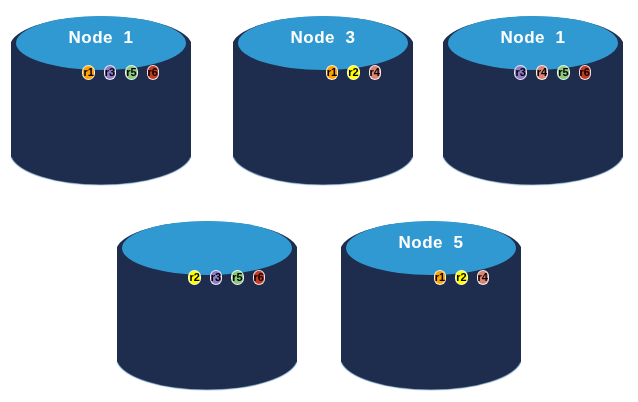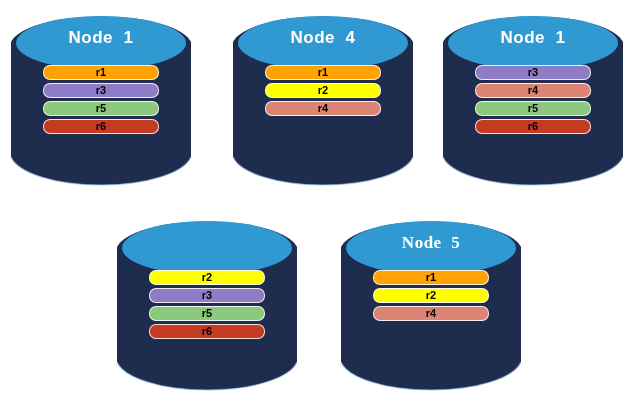--- a/index.html
+++ b/index.html
@@ -27,21 +27,21 @@
     text-align:center;
     color:#ffffff;
     font-size:17px;
     font-weight:bold;
     letter-spacing:0.5px;
     white-space:pre;
   }
   .bars{
     position:absolute;
     left:34px;top:58px;width:116px;
-    display:flex;flex-direction:column;gap:3px;
+    display:flex;flex-direction:row;gap:9px;justify-content:flex-end;
   }
   .bar{
     height:15px;
     border-radius:7px;
     border:1px solid rgba(255,255,255,0.85);
     box-sizing:border-box;
     color:#000000;
     font-size:11px;
     font-weight:bold;
     text-align:center;
@@ -65,21 +65,21 @@
         <div class="bar" style="background: rgb(140, 200, 125); color: rgb(0, 0, 0);">r5</div>
         <div class="bar" style="background: rgb(196, 59, 33); color: rgb(0, 0, 0);">r6</div>
       </div>
   </div>
     <div class="node pos-1">
     <svg class="cyl-svg" viewBox="0 0 184 188">
       <path class="cyl-body" d="M2,35 L2,150 A91,33 0 0 0 182,150 L182,35 A91,30 0 0 0 2,35 Z" fill="#1E2C4E"></path>
       <path class="cyl-bottom-edge" d="M2,150 A91,33 0 0 0 182,150" fill="none" stroke-width="1.5" stroke="#9CC4E0" opacity="0.55"></path>
       <ellipse class="cyl-top" cx="92" cy="36" rx="85" ry="27" fill="#3199D1"></ellipse>
     </svg>
-    <div class="node-title" style="color: rgb(255, 255, 255);">Node  4</div>
+    <div class="node-title" style="color: rgb(255, 255, 255);">Node  3</div>
     <div class="bars">
         <div class="bar" style="background: rgb(255, 162, 3); color: rgb(0, 0, 0);">r1</div>
         <div class="bar" style="background: rgb(255, 255, 0); color: rgb(0, 0, 0);">r2</div>
         <div class="bar" style="background: rgb(219, 132, 115); color: rgb(0, 0, 0);">r4</div>
       </div>
   </div>
     <div class="node pos-2">
     <svg class="cyl-svg" viewBox="0 0 184 188">
       <path class="cyl-body" d="M2,35 L2,150 A91,33 0 0 0 182,150 L182,35 A91,30 0 0 0 2,35 Z" fill="#1E2C4E"></path>
       <path class="cyl-bottom-edge" d="M2,150 A91,33 0 0 0 182,150" fill="none" stroke-width="1.5" stroke="#9CC4E0" opacity="0.55"></path>
@@ -105,20 +105,20 @@
         <div class="bar" style="background: rgb(140, 200, 125); color: rgb(0, 0, 0);">r5</div>
         <div class="bar" style="background: rgb(196, 59, 33); color: rgb(0, 0, 0);">r6</div>
       </div>
   </div>
     <div class="node pos-4">
     <svg class="cyl-svg" viewBox="0 0 184 188">
       <path class="cyl-body" d="M2,35 L2,150 A91,33 0 0 0 182,150 L182,35 A91,30 0 0 0 2,35 Z" fill="#1E2C4E"></path>
       <path class="cyl-bottom-edge" d="M2,150 A91,33 0 0 0 182,150" fill="none" stroke-width="1.5" stroke="#9CC4E0" opacity="0.55"></path>
       <ellipse class="cyl-top" cx="92" cy="36" rx="85" ry="27" fill="#3199D1"></ellipse>
     </svg>
-    <div class="node-title" style="color: rgb(255, 255, 255); font-family: Liberation Serif, serif;">Node  5</div>
+    <div class="node-title" style="color: rgb(255, 255, 255);">Node  5</div>
     <div class="bars">
         <div class="bar" style="background: rgb(255, 162, 3); color: rgb(0, 0, 0);">r1</div>
         <div class="bar" style="background: rgb(255, 255, 0); color: rgb(0, 0, 0);">r2</div>
         <div class="bar" style="background: rgb(219, 132, 115); color: rgb(0, 0, 0);">r4</div>
       </div>
   </div>
   </div>
 
 </body></html>

